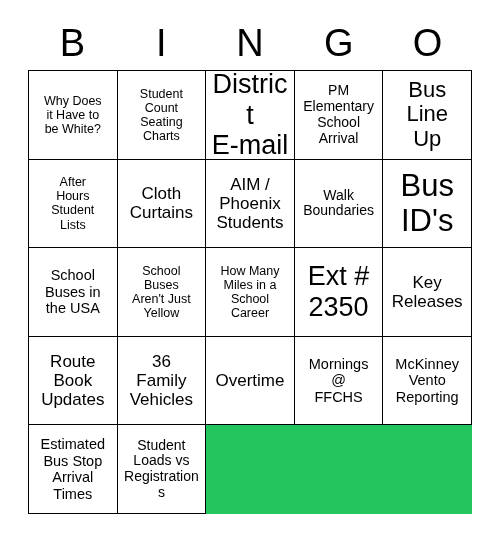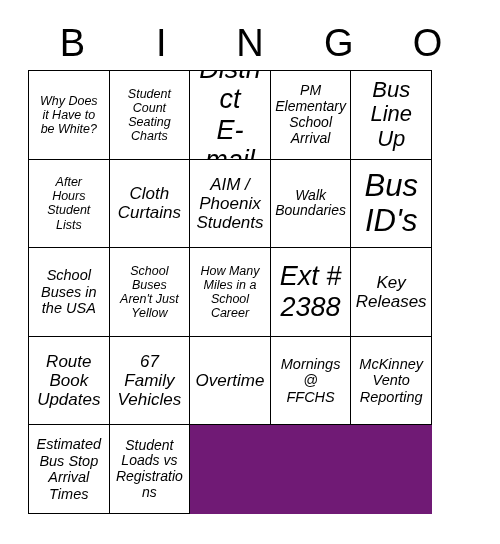--- a/index.html
+++ b/index.html
@@ -41,30 +41,29 @@
     line-height: 1;
     letter-spacing: 0px;
     color: #000000;
     user-select: none;
   }
   
   #grid {
     position: absolute;
     left: 28px;
     top: 70px;
-    width: 404px;
+    width: 444px;
     height: 444px;
     display: grid;
     grid-template-columns: repeat(5, 1fr);
     grid-template-rows: repeat(5, 1fr);
     border-top: 1px solid #000;
     border-left: 1px solid #000;
     box-sizing: border-box;
-    background: #701a75;
-    font-style: italic;
+    background: #22c55e;
   }
   .cell {
     border-right: 1px solid #000;
     border-bottom: 1px solid #000;
     box-sizing: border-box;
     display: flex;
     align-items: center;
     justify-content: center;
     text-align: center;
     padding: 2px 3px;
@@ -166,33 +165,33 @@
       </div>
 
     <div class="cell">
         <span class="cell-text fs-xs">How Many
 Miles in a
 School
 Career</span>
       </div>
     <div class="cell">
         <span class="cell-text fs-xl">Ext #
-2388</span>
+2350</span>
       </div>
     <div class="cell">
         <span class="cell-text fs-md">Key
 Releases</span>
       </div>
     <div class="cell">
         <span class="cell-text fs-md">Route
 Book
 Updates</span>
       </div>
     <div class="cell">
-        <span class="cell-text fs-md">67
+        <span class="cell-text fs-md">36
 Family
 Vehicles</span>
       </div>
 
     <div class="cell">
         <span class="cell-text fs-md">Overtime</span>
       </div>
     <div class="cell">
         <span class="cell-text fs-sm">Mornings
 @

